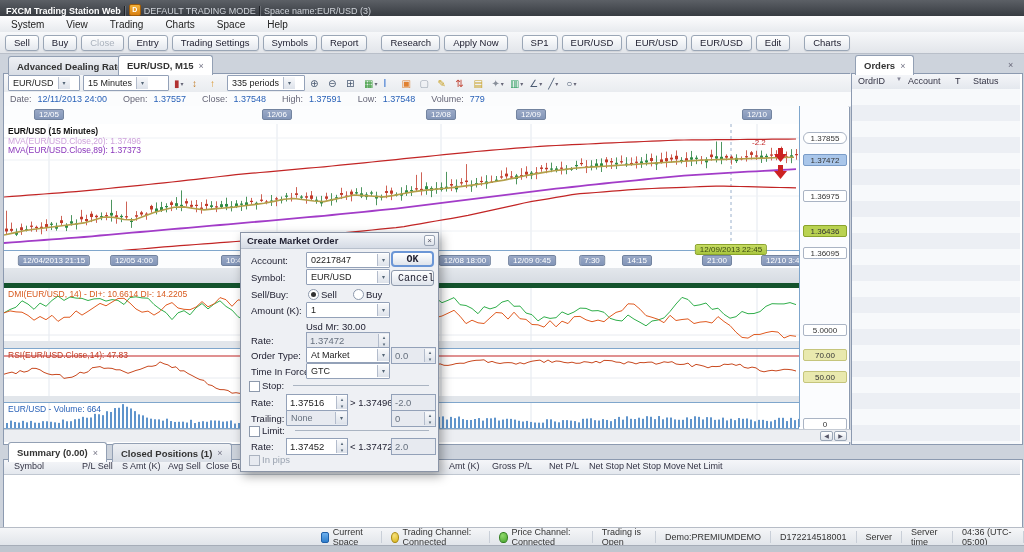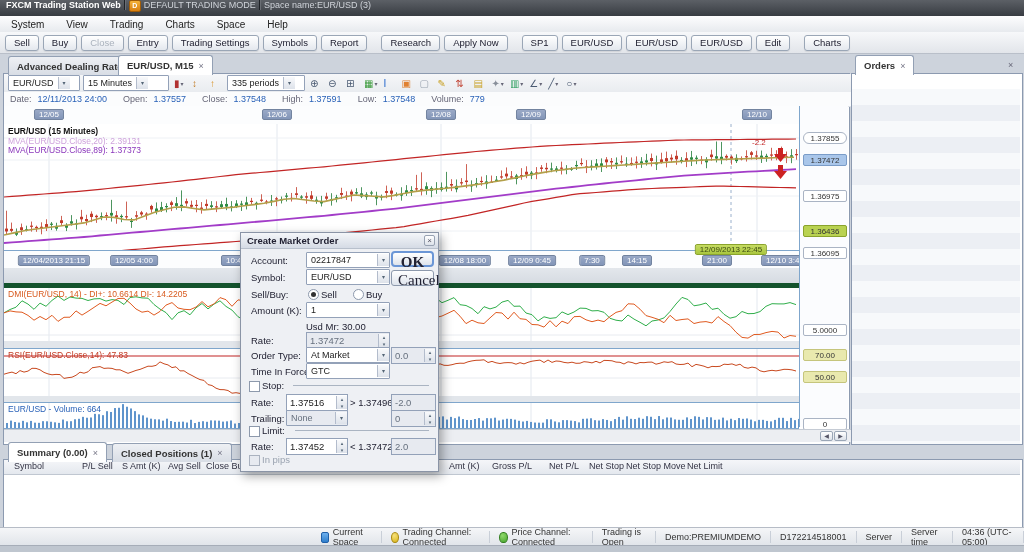--- a/index.html
+++ b/index.html
@@ -1,21 +1,21 @@
 <!DOCTYPE html>
 <html><head>
 <meta charset="utf-8">
 <style>
   html,body{margin:0;padding:0}
   body{width:1024px;height:552px;position:relative;overflow:hidden;background:#cdd3dc;
        font-family:"Liberation Sans","DejaVu Sans",sans-serif;font-size:10px;color:#222;
        -webkit-font-smoothing:antialiased}
   
   .titlebar{position:absolute;left:0;top:0;width:1024px;height:16px;
-    background:linear-gradient(#5c6066,#383c42);color:#fff;display:flex;align-items:flex-start;gap:3px;font-size:9px}
+    background:linear-gradient(#5c6066,#383c42);color:#fff;display:flex;align-items:flex-end;gap:3px;font-size:9px}
   .app-title{font-weight:bold;padding-left:6px}
   .tb-div{width:1px;height:10px;background:#1e2126;border-right:1px solid #6a6e74}
   .mode-badge{width:10px;height:10px;background:linear-gradient(#f5b33a,#d87f10);border:1px solid #a05c08;
     border-radius:2px;color:#fff;font-size:7px;font-weight:bold;text-align:center;line-height:10px}
   .mode-label,.space-label{color:#cfd3d9}
   
   .menubar{position:absolute;left:0;top:16px;width:1024px;height:16px;
     background:linear-gradient(#fdfdfe,#e7eaee);border-bottom:1px solid #c3c8d0;display:flex;align-items:center}
   .menu-item{padding:0 11px;font-size:10px;color:#222;cursor:default}
   
@@ -93,21 +93,21 @@
   .dlbl{position:absolute;left:10px;color:#223}
   .dtxt{position:absolute;color:#223}
   .dcombo{position:absolute}
   .dcombo .combo-val{flex:1}
   .combo.dis{background:#e7eaf0;color:#66707e}
   .spinbox{position:absolute;height:15px;background:#fff;border:1px solid #93a1b8;display:flex;font-size:9.5px;align-items:center}
   .spinbox.dis{background:#e7eaf0;color:#66707e}
   .spinbox .fval{flex:1;padding:0 3px;white-space:nowrap;overflow:hidden}
   .spin{width:10px;border-left:1px solid #b3bccc;display:flex;flex-direction:column;background:linear-gradient(#f8f9fb,#dde2ea)}
   .spin span{font-size:5px;line-height:6.5px;text-align:center;color:#567}
-  .dbtn{position:absolute;height:16px;font-family:Liberation Serif, serif;font-size:15px;color:#223;border:1px solid #8d99ac;border-radius:3px;
+  .dbtn{position:absolute;height:16px;font-family:Liberation Mono, monospace;font-size:10px;color:#223;border:1px solid #8d99ac;border-radius:3px;
     background:linear-gradient(#ffffff,#dfe4ec)}
   .dbtn.ok{border:2px solid #6b96d6;border-radius:4px;font-weight:bold}
   .chk{position:absolute;width:9px;height:9px;background:#fff;border:1px solid #8d99ac}
   .chk.dis{background:#e7eaf0;border-color:#aab2bf}
   .radio{position:absolute;width:9px;height:9px;border-radius:50%;background:#fff;border:1px solid #8d99ac}
   .radio.on::after{content:"";position:absolute;left:2px;top:2px;width:5px;height:5px;border-radius:50%;background:#333}
   .hline{position:absolute;height:1px;background:#aab4c2}
   .dis-txt{color:#9aa3b0}
 </style>
 </head>
@@ -595,21 +595,21 @@
         <rect x="781" y="32.3460804981124" width="3" height="1.2" fill="#c23a2a"></rect>
         <line x1="787.5" y1="25.18539835114629" x2="787.5" y2="39.17918709686623" stroke="#1f7a36" stroke-width="0.8"></line>
         <rect x="786" y="31.28220697420315" width="3" height="1.4998619989492" fill="#2e8c44"></rect>
         <line x1="792.5" y1="25.044600638708857" x2="792.5" y2="35.73132168539689" stroke="#c23a2a" stroke-width="0.8"></line>
         <rect x="791" y="30.025704880392937" width="3" height="1.2" fill="#c23a2a"></rect>
         <polyline points="0.0,111.0 10.0,108.9 20.0,106.8 30.0,105.2 40.0,104.0 50.0,102.7 60.0,101.5 70.0,100.2 80.0,98.9 90.0,95.9 100.0,93.0 110.0,93.4 120.0,95.5 130.0,95.9 140.0,92.2 150.0,88.4 160.0,85.7 170.0,83.2 180.0,82.9 190.0,84.5 200.0,85.9 210.0,84.9 220.0,84.0 230.0,83.1 240.0,81.8 250.0,80.6 260.0,79.3 270.0,77.4 280.0,75.3 290.0,74.5 300.0,75.7 310.0,77.0 320.0,77.6 330.0,75.4 340.0,73.2 350.0,71.0 360.0,71.6 370.0,72.3 380.0,72.9 390.0,71.4 400.0,69.5 410.0,67.6 420.0,66.4 430.0,65.4 440.0,64.5 450.0,63.4 460.0,62.1 470.0,60.9 480.0,59.5 490.0,57.8 500.0,56.1 510.0,54.1 520.0,52.0 530.0,50.1 540.0,48.4 550.0,46.8 560.0,45.6 570.0,44.3 580.0,43.5 590.0,42.9 600.0,42.3 610.0,41.6 620.0,41.0 630.0,40.4 640.0,39.7 650.0,39.1 660.0,38.5 670.0,37.9 680.0,37.2 690.0,36.6 700.0,36.0 710.0,35.7 720.0,35.4 730.0,35.0 740.0,34.7 750.0,34.4 760.0,34.1 770.0,33.8 780.0,33.5 790.0,33.2" fill="none" stroke="#b3a04a" stroke-width="1.6"></polyline>
         <path d="M774 24 h5 v6 h4 l-6.5 8 -6.5 -8 h4 z" fill="#cc2222"></path>
         <path d="M774 41 h5 v6 h4 l-6.5 8 -6.5 -8 h4 z" fill="#cc2222"></path>
       </svg>
     <div class="legend" style="top:2px;font-weight:bold;color:#111">EUR/USD (15 Minutes)</div>
-    <div class="legend" style="top:12px;color:#cfa3dc">MVA(EUR/USD.Close,20): 2.39131</div>
+    <div class="legend" style="top:12px;color:#cfa3dc">MVA(EUR/USD.Close,20): 1.37496</div>
     <div class="legend" style="top:21px;color:#8a35bb">MVA(EUR/USD.Close,89): 1.37373</div>
     <div class="legend" style="left:748px;top:14px;color:#c22525;font-size:8px">-2.2</div>
   </div>
 
   <div class="bottom-axis" id="bottom-axis">
     <span class="green-chip" style="left:727px">12/09/2013 22:45</span>
   <span class="time-chip" style="left: 50px; top: 4px;">12/04/2013 21:15</span>
       <span class="time-chip" style="left: 130px; top: 4px;">12/05 4:00</span>
       <span class="time-chip" style="left: 232px; top: 4px;">10:45</span>
       <span class="time-chip" style="left: 317px; top: 4px;">17:30</span>
@@ -878,20 +878,27 @@
     <button class="hs-btn">▶</button>
   </div>
 </div>
 
 <div class="wtab active" style="left:855px;top:55px">
   <span>Orders</span>
   <span class="tab-x">×</span>
 </div>
 <div class="panel-x" style="left:1008px;top:60px">×</div>
 <div class="panel" style="left:851px;top:73px;width:170px;height:370px">
+  <div class="o-head" id="orders-head">
+      <span class="o-col" style="left: 6px;">OrdrID</span>
+      <span class="o-col" style="left: 56px;">Account</span>
+      <span class="o-col" style="left: 103px;">T</span>
+      <span class="o-col" style="left: 121px;">Status</span>
+      <span class="o-col" style="left: 44px; font-size: 6px; color: rgb(136, 136, 153);">▼</span>
+    </div>
   <div class="o-body"></div>
 </div>
 
 <div class="wtab active" style="left:8px;top:442px">
   <span>Summary (0.00)</span>
   <span class="tab-x">×</span>
 </div>
 <div class="wtab" style="left:112px;top:443px">
   <span>Closed Positions (1)</span>
   <span class="tab-x">×</span>

